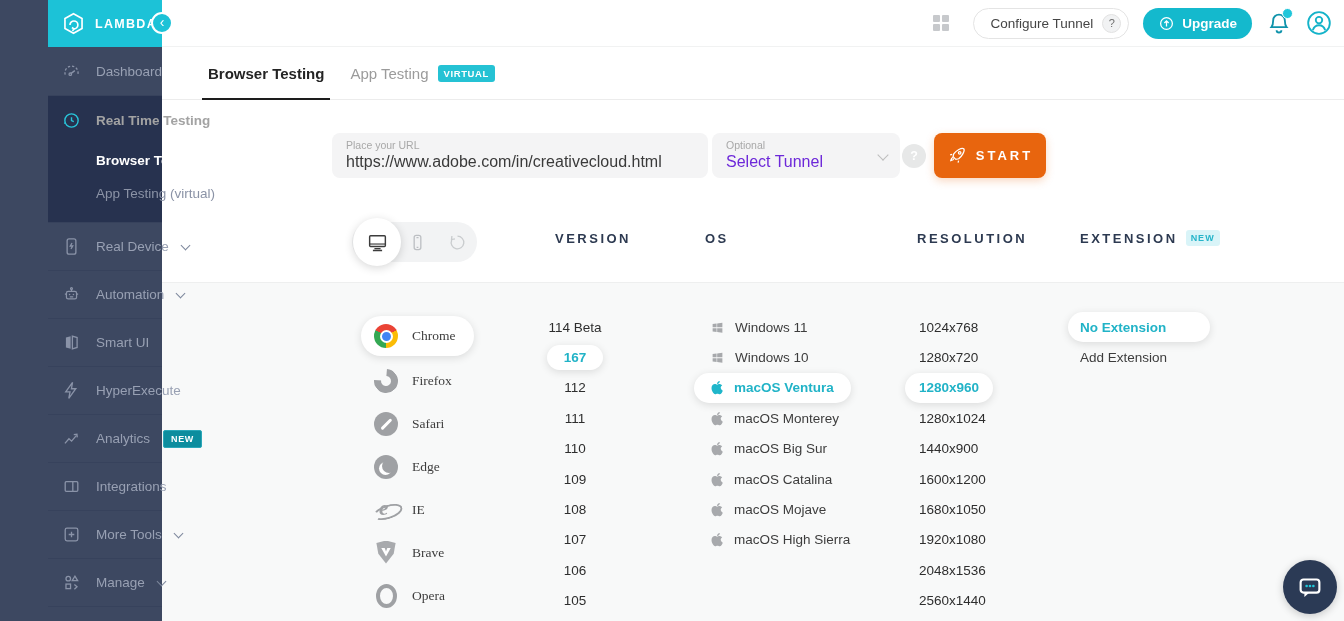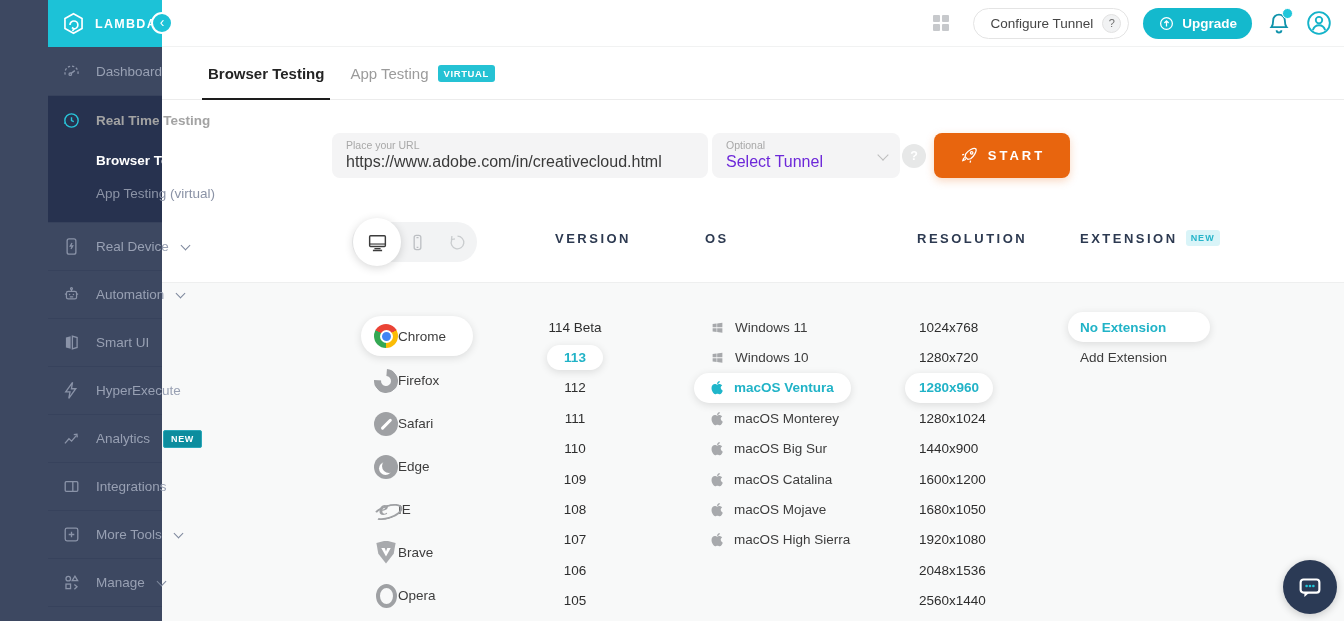--- a/index.html
+++ b/index.html
@@ -45,37 +45,37 @@
   
   .main { position:absolute; left:162px; top:100px; width:1182px; height:521px; background:#fff; }
   .field-box { position:absolute; top:33px; height:45px; background:#f4f4f5; border-radius:8px; padding:6px 14px; cursor:text; }
   .url-box { left:170px; width:376px; }
   .tunnel-box { left:550px; width:188px; cursor:pointer; }
   .f-label { font-size:10.5px; color:#a8a8a8; display:block; line-height:13px; }
   .f-value { font-size:16px; color:#3a3a3a; line-height:20px; white-space:nowrap; }
   .f-value.ph { color:#6d28d9; }
   .sel-chev { position:absolute; right:13px; top:18px; width:8px; height:8px; border-right:1.5px solid #bdbdbd; border-bottom:1.5px solid #bdbdbd; transform:rotate(45deg); }
   .help-fab { position:absolute; left:740px; top:44px; width:24px; height:24px; border-radius:50%; background:#e7e8e8; color:#fff; font-weight:700; font-size:12.5px; display:flex; align-items:center; justify-content:center; cursor:pointer; }
-  .start-btn { position:absolute; left:772px; top:33px; width:136px; height:45px; background:#e8650e; border:none; border-radius:8px; color:#fff; display:flex; align-items:center; justify-content:center; gap:9px; font-size:13px; font-weight:700; letter-spacing:3px; font-family:inherit; cursor:pointer; box-shadow:0 3px 8px rgba(232,101,14,.25); }
+  .start-btn { position:absolute; left:772px; top:33px; width:112px; height:45px; background:#e8650e; border:none; border-radius:8px; color:#fff; display:flex; align-items:center; justify-content:center; gap:9px; font-size:13px; font-weight:700; letter-spacing:3px; font-family:inherit; cursor:pointer; box-shadow:0 3px 8px rgba(232,101,14,.25); }
 
   .device-toggle { position:absolute; left:190px; top:122px; width:125px; height:40px; border-radius:20px; background:#f2f3f4; }
   .dt-sel { position:absolute; left:1px; top:-4px; width:48px; height:48px; border-radius:50%; background:#fff; box-shadow:0 2px 10px rgba(0,0,0,.16); display:flex; align-items:center; justify-content:center; color:#3c3c3c; cursor:pointer; z-index:2; }
   .dt-ico { position:absolute; top:0; width:40px; height:40px; display:flex; align-items:center; justify-content:center; cursor:pointer; }
   .dt-phone { left:45px; color:#bcbfc3; }
   .dt-history { left:85px; color:#c9ccce; }
 
   .col-head { position:absolute; top:131px; font-size:13px; font-weight:700; letter-spacing:2.5px; color:#2d3a51; white-space:nowrap; }
   .ch-version { left:393px; } .ch-os { left:543px; } .ch-resolution { left:755px; } .ch-extension { left:918px; }
   .new-badge { background:#d9f4f8; color:#25b4c9; font-size:9px; font-weight:700; padding:3px 5px; border-radius:3px; letter-spacing:1px; vertical-align:2px; margin-left:8px; }
 
   .list-area { position:absolute; left:0; top:182px; width:1182px; height:339px; background:#f8f9f9; border-top:1px solid #eeefef; }
 
   
   .browser-col { position:absolute; left:199px; top:33px; }
-  .brow { height:43px; display:flex; align-items:center; padding:0 18px 0 13px; font-size:13.5px; color:#3d3d3d; cursor:pointer; border-radius:21px; width:max-content; min-width:112px; }
+  .brow { height:43px; display:flex; align-items:center; gap:14px; padding:0 18px 0 13px; font-size:13.5px; color:#3d3d3d; cursor:pointer; border-radius:21px; width:max-content; min-width:112px;font-family:Liberation Serif, serif; }
   .brow.selected { background:#fff; box-shadow:0 2px 8px rgba(0,0,0,.12); height:40px; margin-bottom:3px; }
   .bi { width:24px; height:24px; border-radius:50%; position:relative; flex:none; }
   .bi-chrome { background:conic-gradient(from -60deg, #ea4335 0 120deg, #fbbc05 120deg 240deg, #34a853 240deg 360deg); }
   .bi-chrome::after { content:''; position:absolute; inset:5.5px; background:#4285f4; border:2px solid #fff; border-radius:50%; }
   .bi-firefox { border:7px solid #9fa1a4; border-left-color:transparent; transform:rotate(50deg); }
   .bi-safari { background:#9fa1a4; }
   .bi-safari::after { content:''; position:absolute; left:11px; top:5px; width:2.5px; height:14px; background:#fff; transform:rotate(45deg); border-radius:2px; }
   .bi-edge { background:#9fa1a4; overflow:hidden; }
   .bi-edge::before { content:''; position:absolute; left:5px; top:7px; width:13px; height:13px; border-radius:50%; background:#fff; }
   .bi-edge::after { content:''; position:absolute; left:8px; top:4px; width:14px; height:14px; border-radius:50%; background:#9fa1a4; }
@@ -379,21 +379,21 @@
       </div>
     </div>
 
     <div class="version-col">
 
         <div class="vrow">
           <span class="pill">114 Beta</span>
         </div>
 
         <div class="vrow selected">
-          <span class="pill">113</span>
+          <span class="pill">167</span>
         </div>
 
         <div class="vrow">
           <span class="pill">112</span>
         </div>
 
         <div class="vrow">
           <span class="pill">111</span>
         </div>
 

